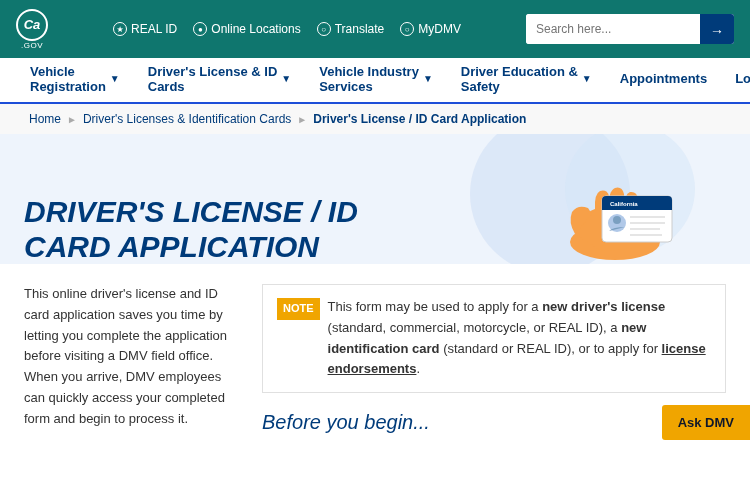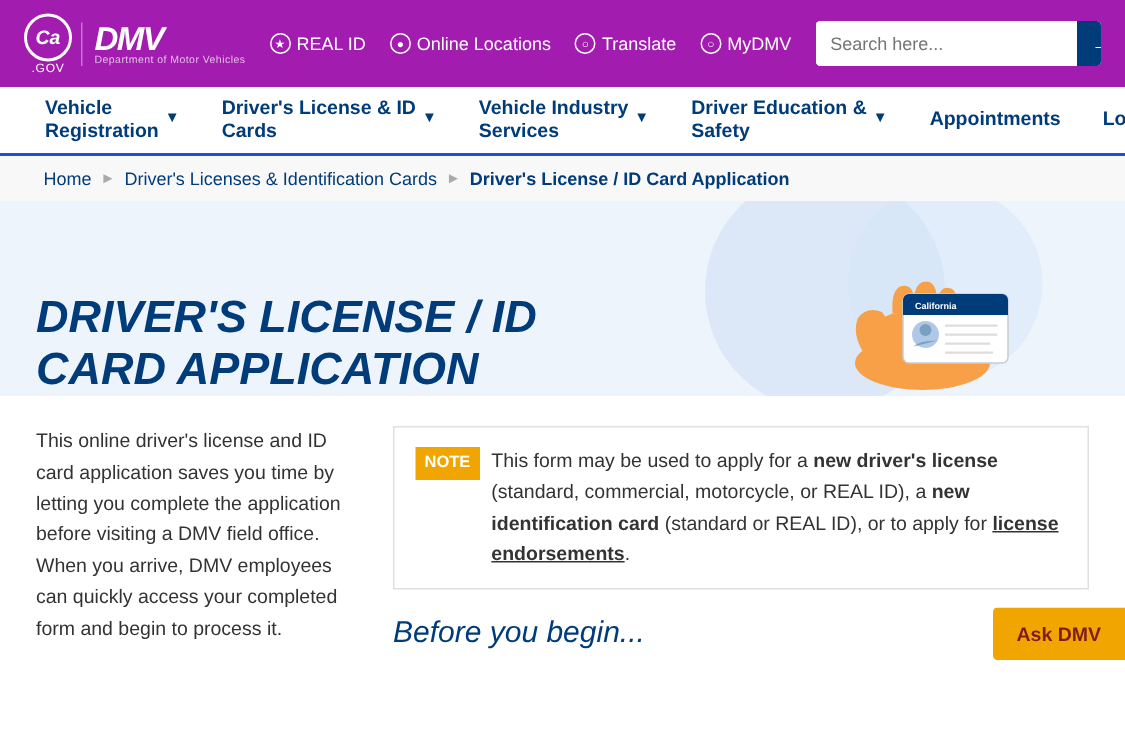--- a/index.html
+++ b/index.html
@@ -1,20 +1,20 @@
 <!DOCTYPE html>
 <html><head>
   <meta charset="utf-8">
   <style>
     * { margin: 0; padding: 0; box-sizing: border-box; }
     body { font-family: Arial, sans-serif; width: 750px; overflow-x: hidden; font-size: 13px; }
 
     
     .header {
-      background-color: #a21caf;
+      background-color: #0f766e;
       display: flex;
       align-items: center;
       padding: 8px 16px;
       gap: 16px;
       height: 58px;
     }
     .logo-area {
       display: flex;
       align-items: center;
       gap: 6px;
@@ -243,21 +243,21 @@
       font-weight: 400;
       font-style: italic;
     }
 
     
     .ask-dmv-btn {
       position: fixed;
       right: 0;
       bottom: 60px;
       background: #f0a500;
-      color: #7f1d1d;
+      color: #0f172a;
       font-weight: bold;
       font-size: 13px;
       border: none;
       padding: 10px 16px;
       cursor: pointer;
       border-radius: 3px 0 0 3px;
     }
 
     
     .hero-circle {
@@ -275,26 +275,20 @@
 </head>
 <body>
 
 <header class="header">
   <div class="logo-area">
     <div class="ca-gov-logo">
       <div class="ca-circle">
         <span style="font-style:italic; font-size:13px; font-weight:900;">Ca</span>
       </div>
       <span class="ca-gov-text">.GOV</span>
-    </div>
-    <div class="dmv-logo-box">
-      <div style="display:flex;align-items:center;gap:4px;">
-        <span class="dmv-text">DMV</span>
-      </div>
-      <span class="dmv-sub">Department of Motor Vehicles</span>
     </div>
   </div>
 
   <nav class="header-nav">
     <a class="header-nav-item">
       <span class="nav-icon">★</span>
       <span>REAL ID</span>
     </a>
     <a class="header-nav-item">
       <span class="nav-icon">●</span>

